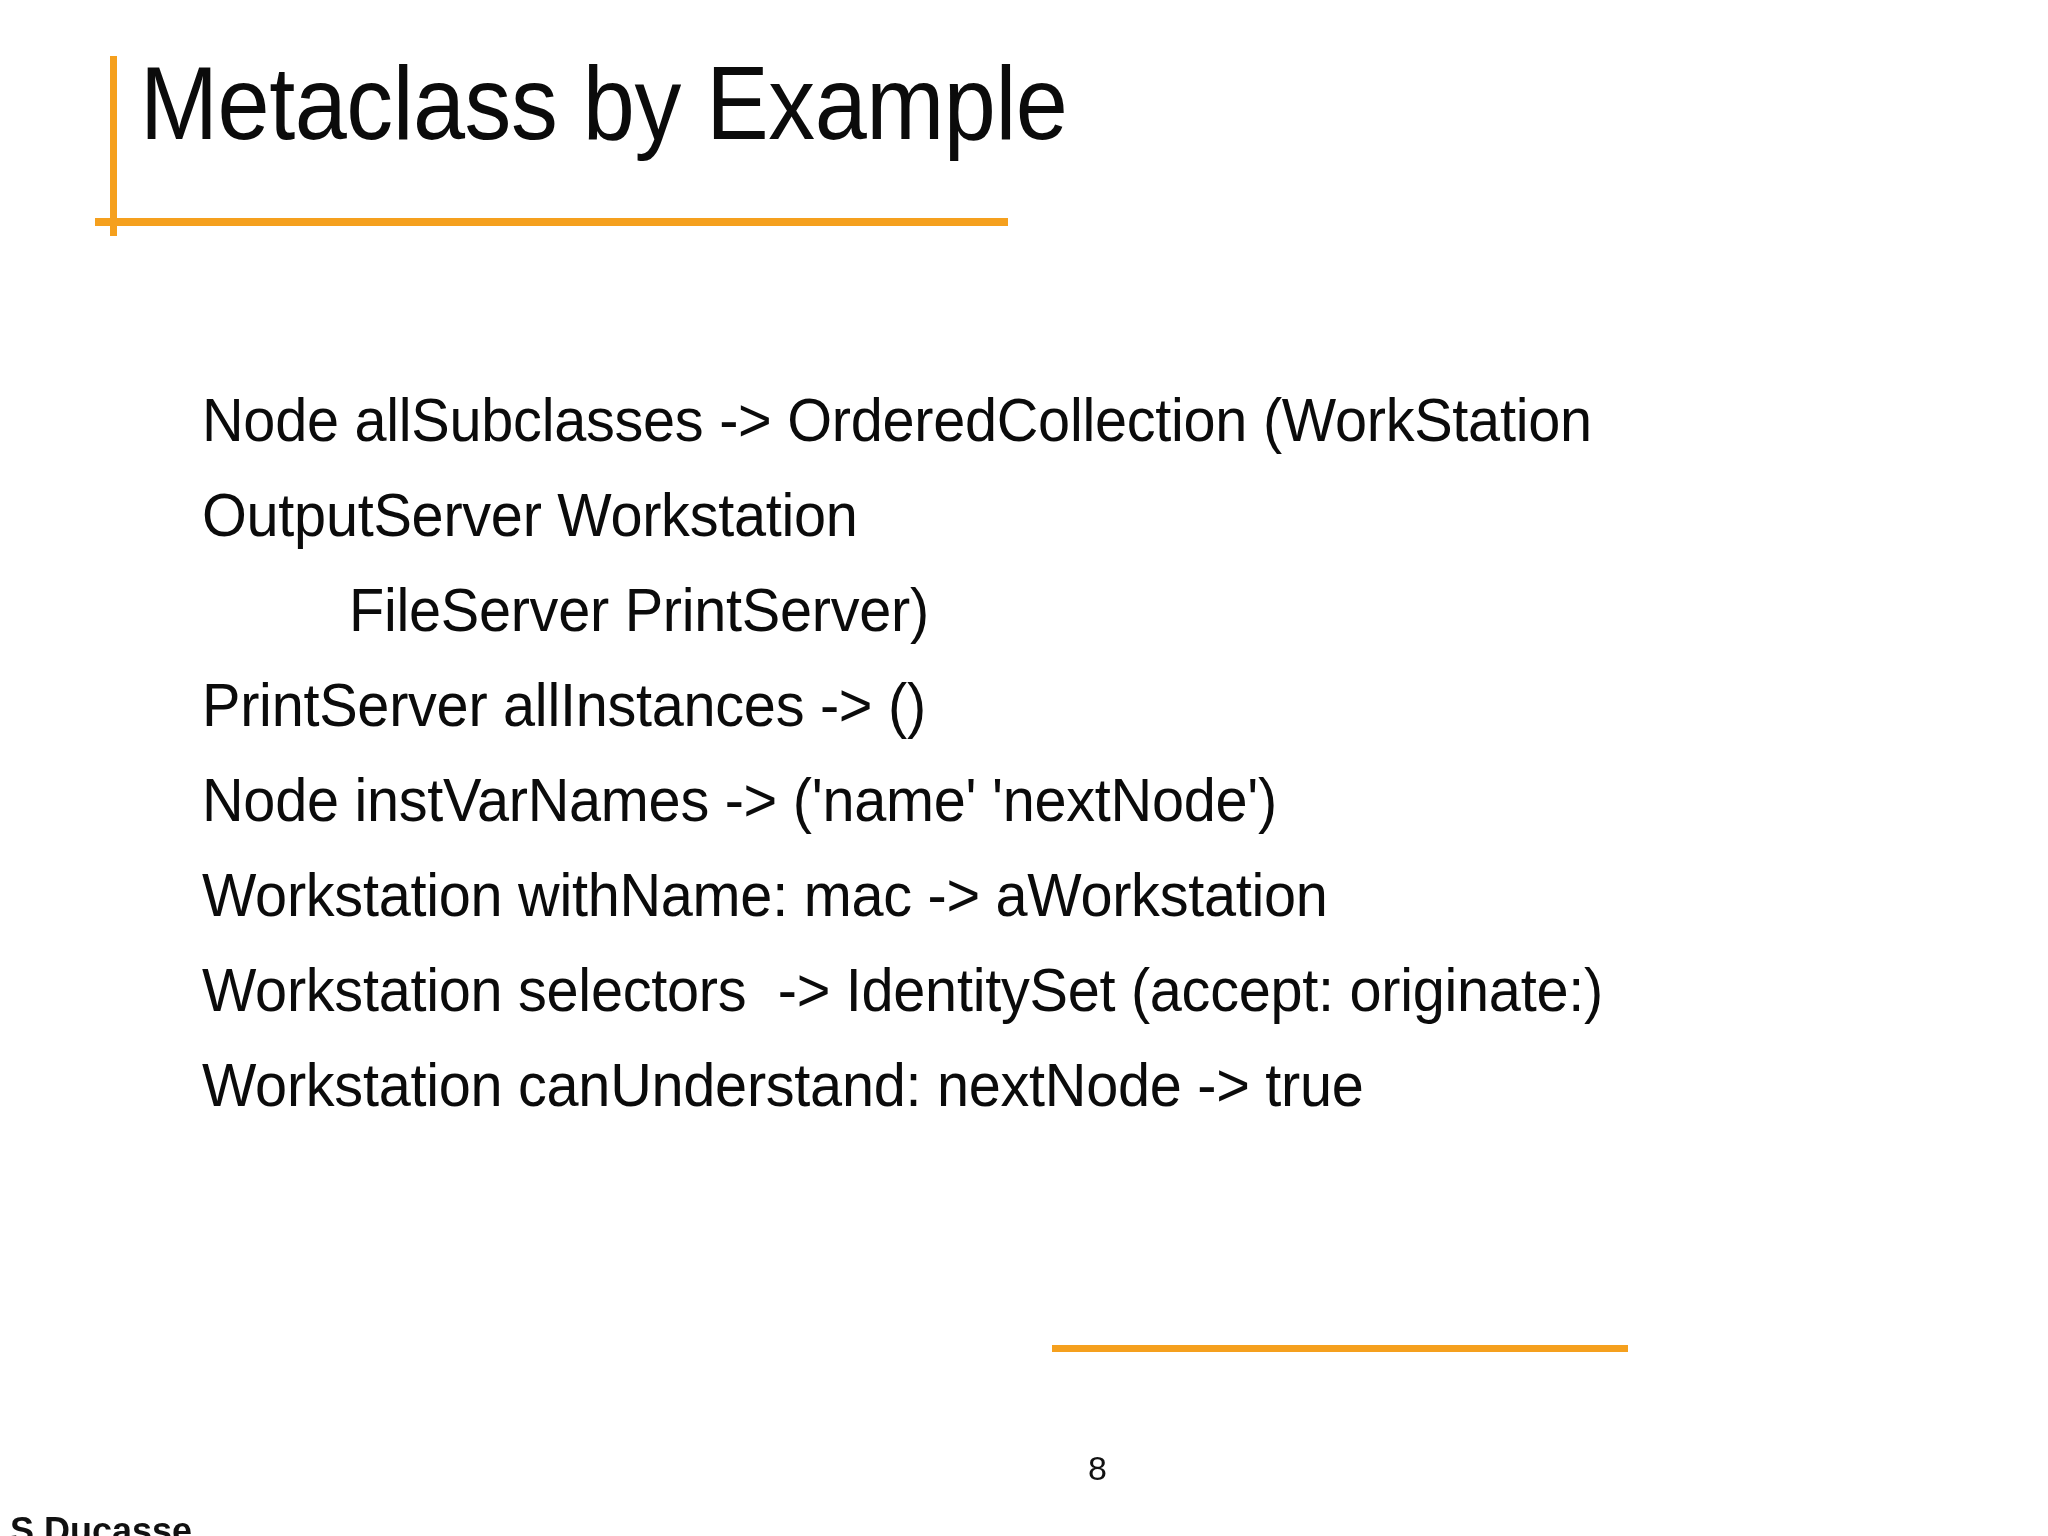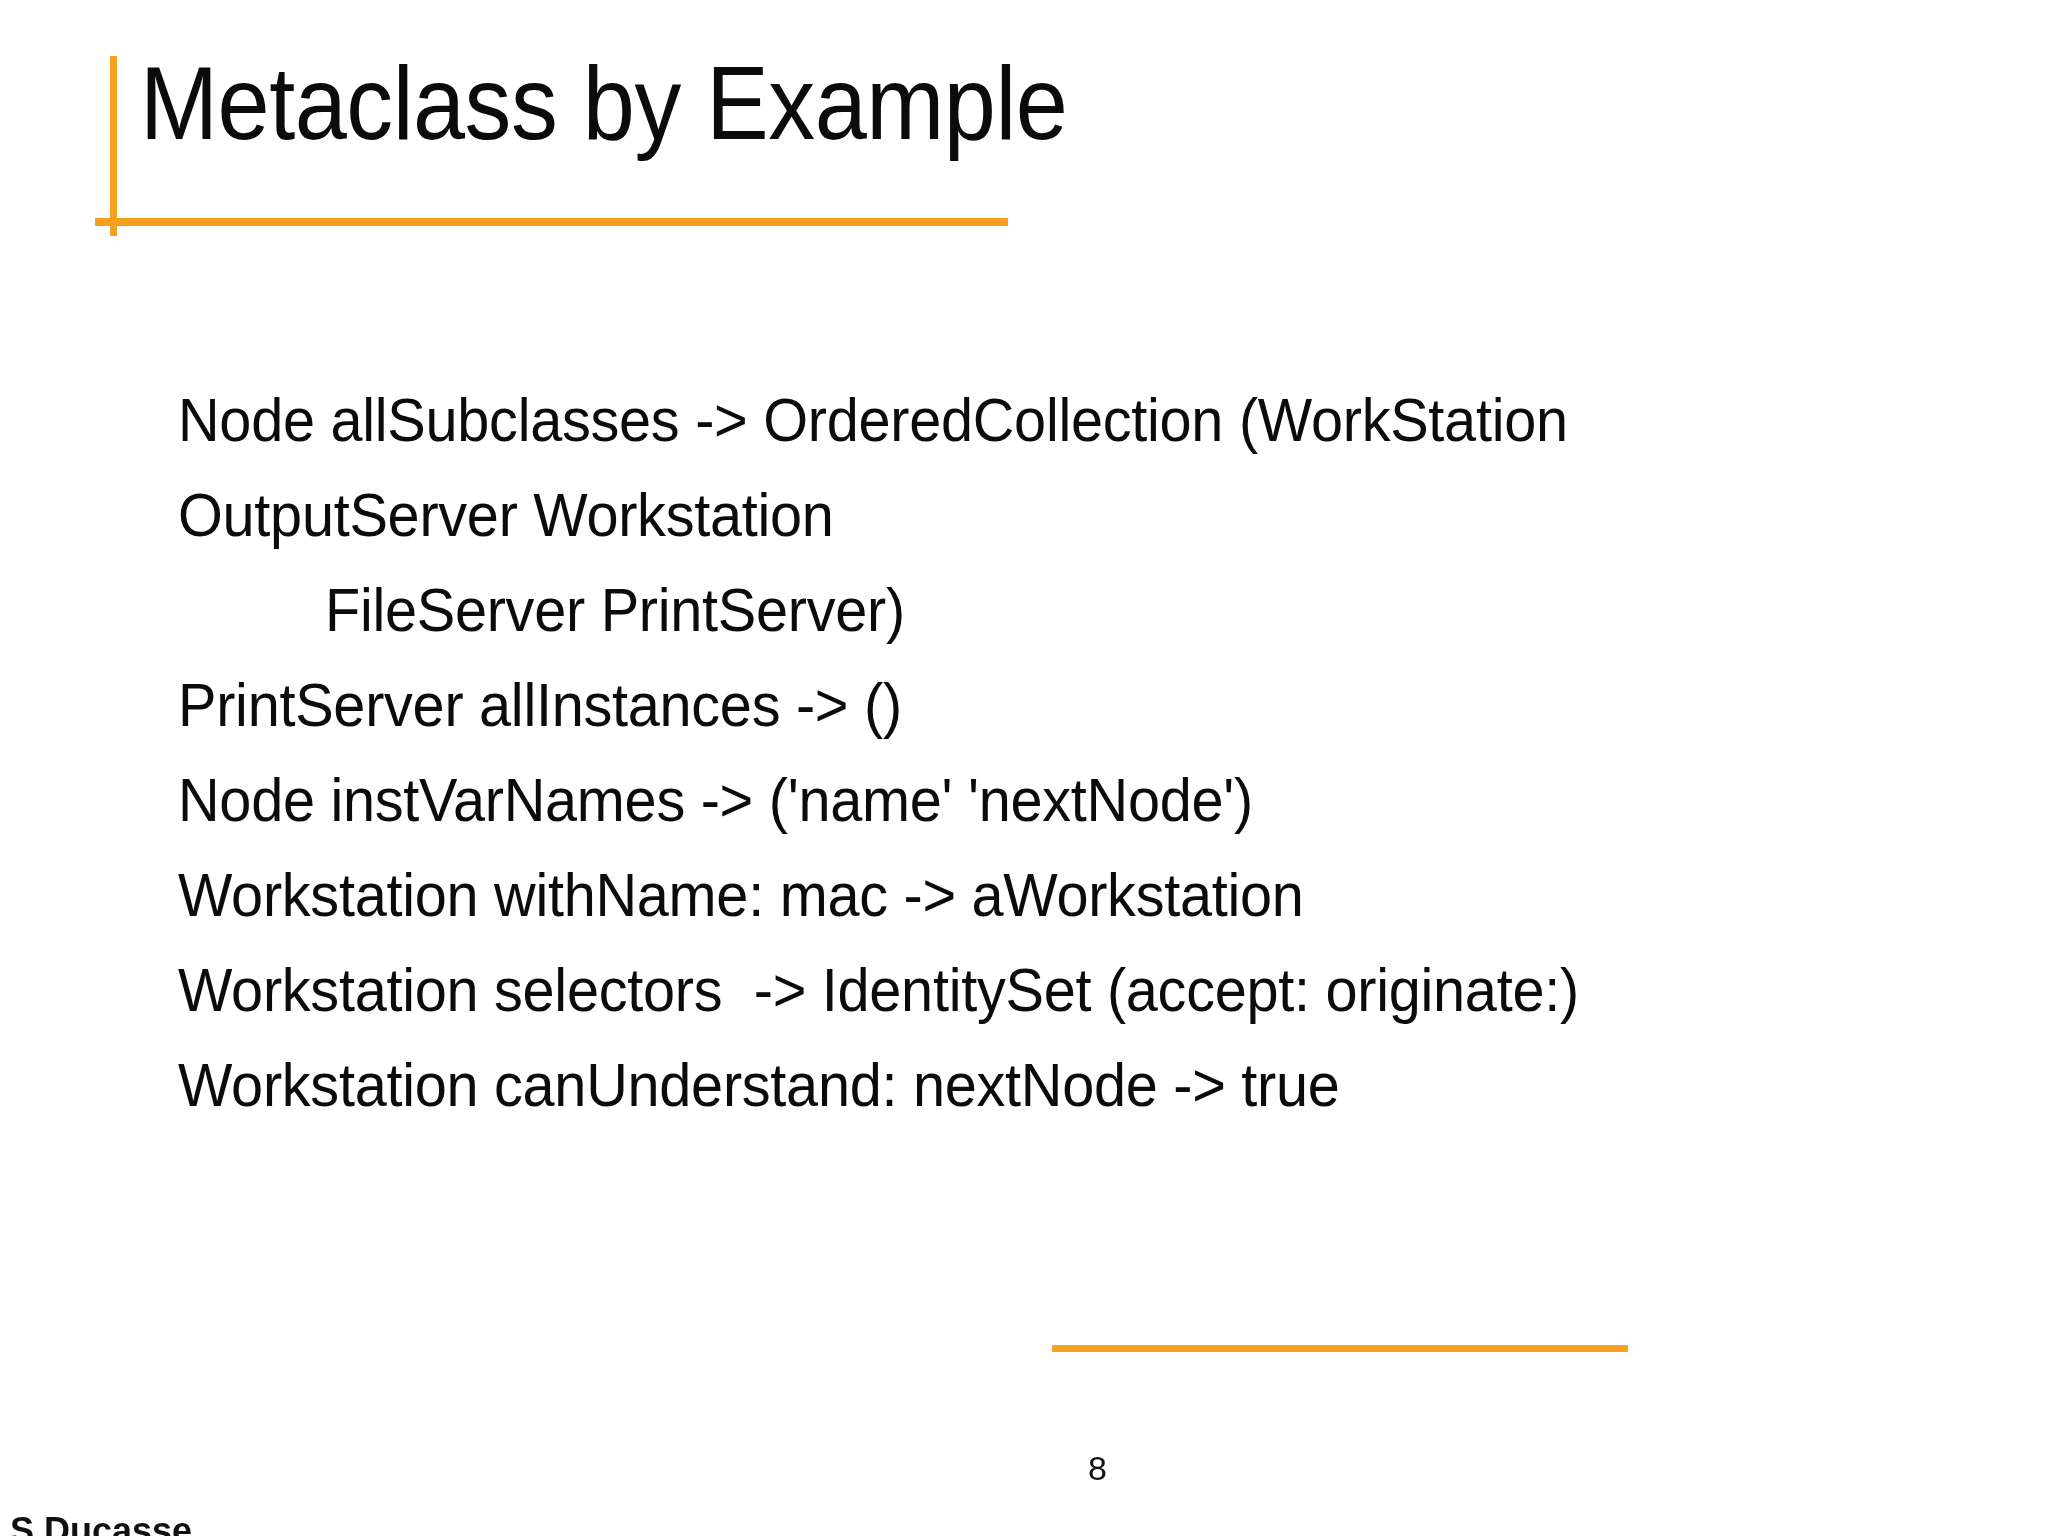--- a/index.html
+++ b/index.html
@@ -48,21 +48,21 @@
     color: #0b0b0b;
     letter-spacing: -0.5px;
     transform: scaleX(0.90);
     transform-origin: left top;
     white-space: nowrap;
   }
 
   
   #body-block {
     position: absolute;
-    left: 178px;
+    left: 202px;
     top: 372px;
     width: 1780px;
   }
   .body-line {
     font-family: "Liberation Sans", sans-serif;
     font-size: 62px;
     line-height: 95px;
     font-weight: 400;
     color: #0b0b0b;
     white-space: pre;

